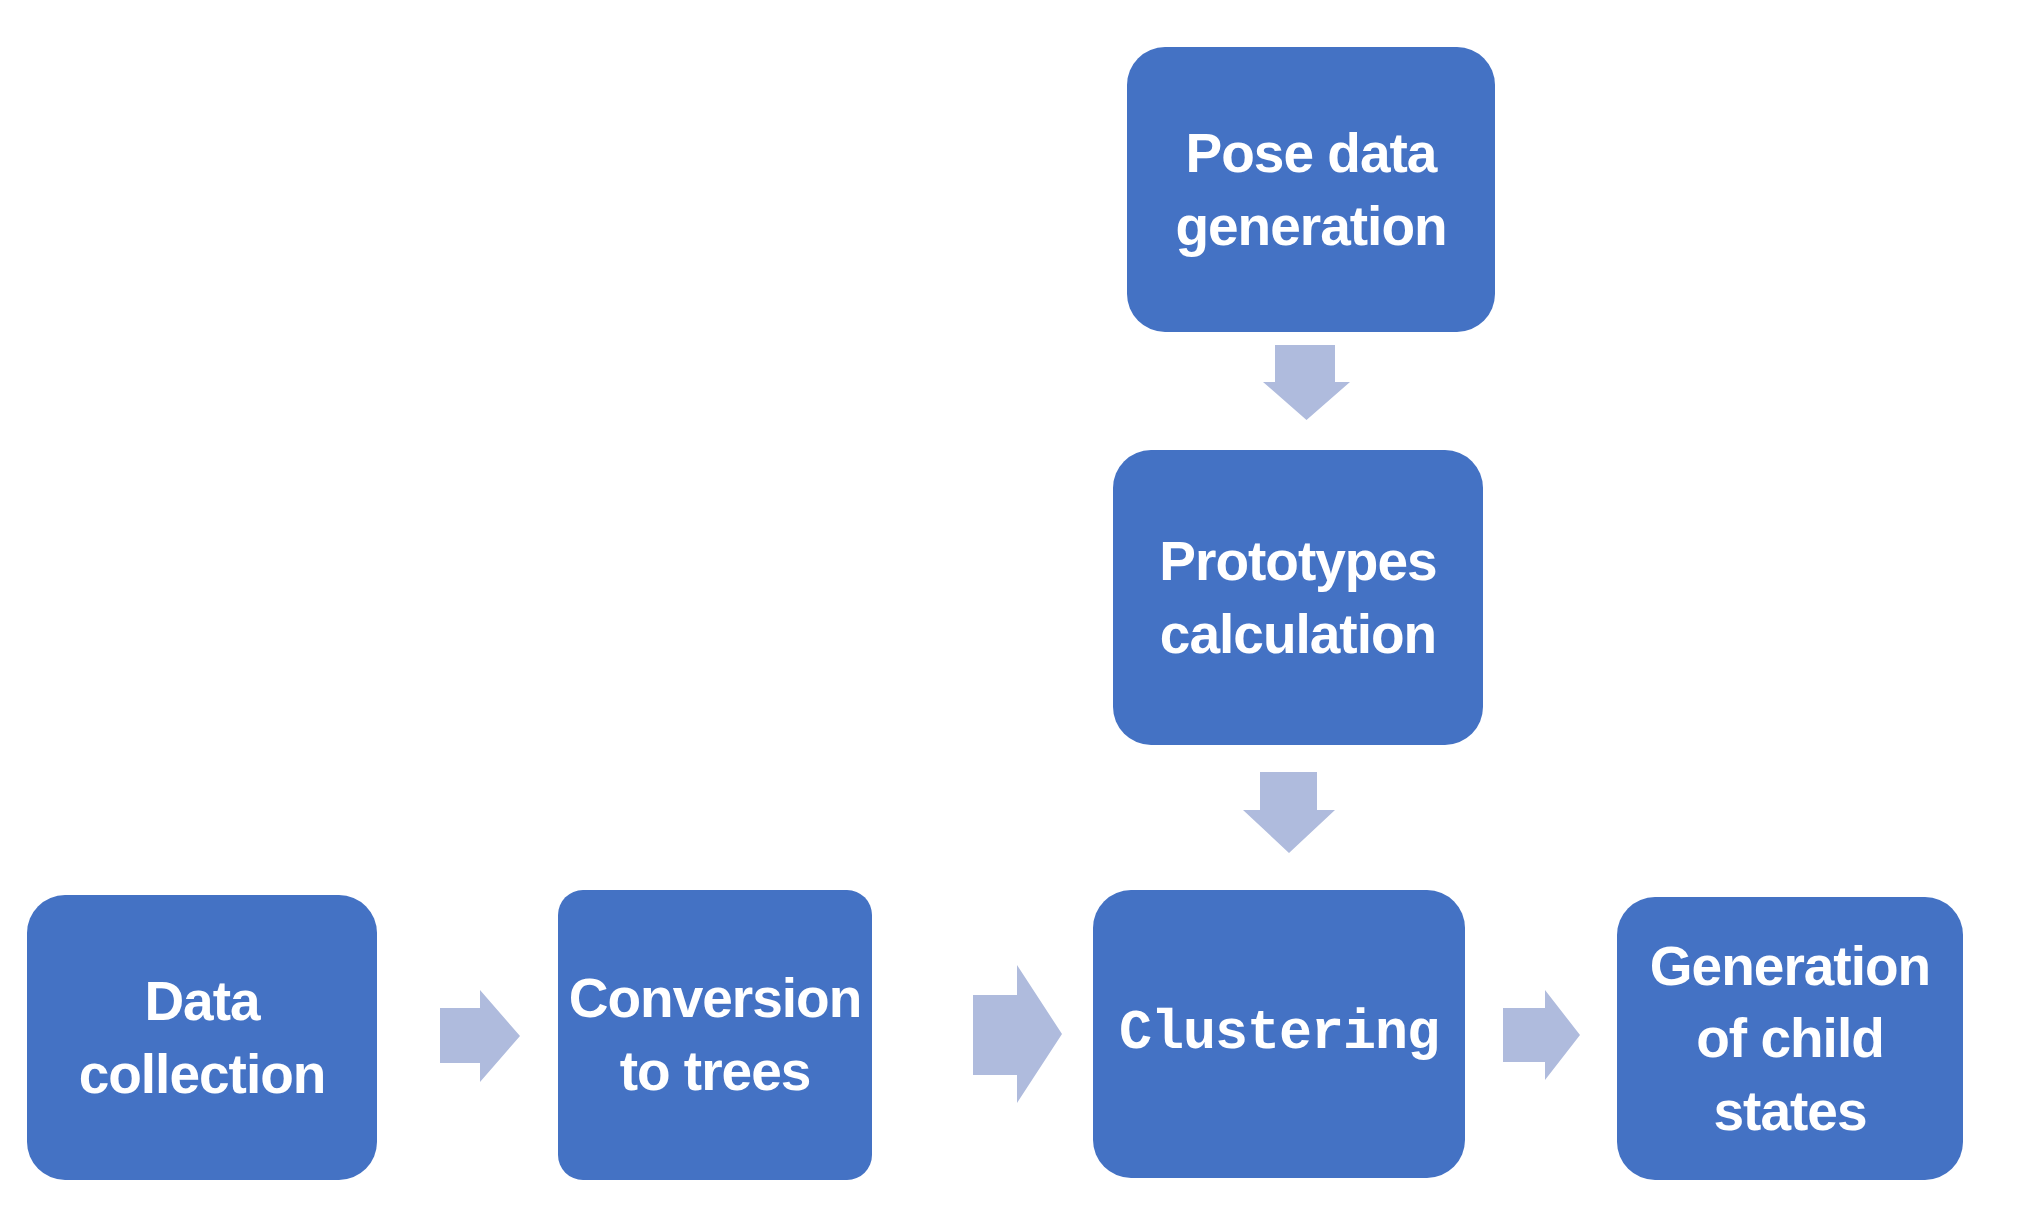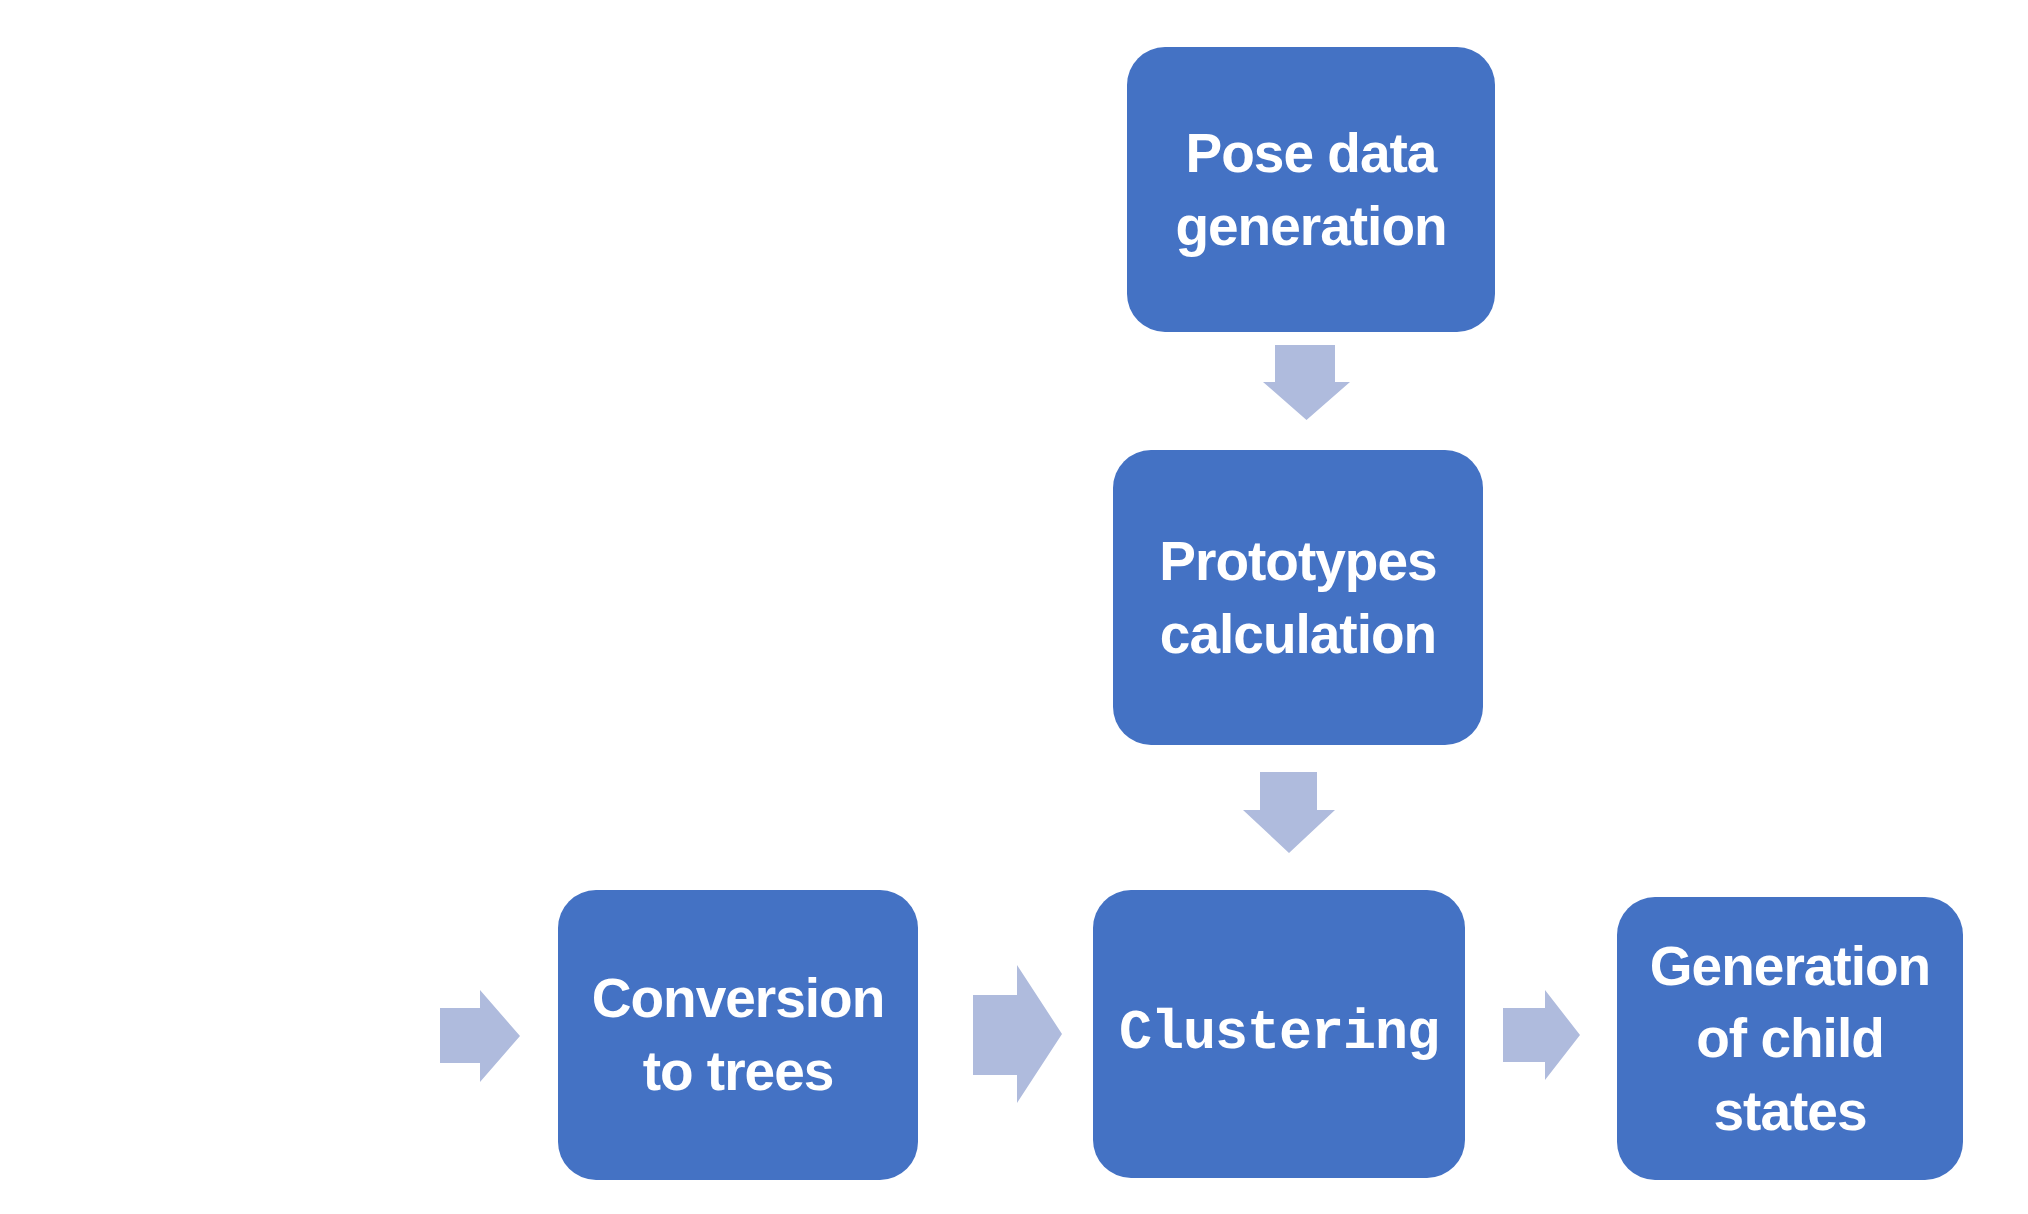--- a/index.html
+++ b/index.html
@@ -36,21 +36,21 @@
     white-space: pre-line;
   }
   .arrow { position: absolute; display: block; }
   .arrow polygon { fill: var(--arrow-fill); }
 
   
   #n-pose    { left: 1127px; top: 27px;  width: 368px; height: 285px; margin-top: 20px; }
   #n-proto   { left: 1113px; top: 450px; width: 370px; height: 295px; }
   #n-cluster { left: 1093px; top: 890px; width: 372px; height: 288px; font-family: Liberation Mono, monospace; }
   #n-data    { left: 27px;   top: 895px; width: 350px; height: 285px; }
-  #n-conv    { left: 558px;  top: 890px; width: 360px; height: 290px; }
+  #n-conv    { left: 558px;  top: 890px; width: 314px; height: 290px; border-radius: 25px; }
   #n-gen     { left: 1617px; top: 897px; width: 346px; height: 283px; }
 
   
   #a-pose-proto    { left: 1263px; top: 345px; }
   #a-proto-cluster { left: 1243px; top: 772px; }
   #a-data-conv     { left: 440px;  top: 990px; }
   #a-conv-cluster  { left: 973px;  top: 965px; }
   #a-cluster-gen   { left: 1503px; top: 990px; }
 </style>
 </head>
@@ -69,20 +69,24 @@
 
   <div class="node" id="n-proto">
     <span class="node-label">Prototypes
 calculation</span>
   </div>
 
   <svg class="arrow" id="a-proto-cluster" width="92" height="81" viewBox="0 0 92 81" aria-hidden="true">
     <polygon points="17,0 74,0 74,38 92,38 46,81 0,38 17,38"></polygon>
   </svg>
 
+  <div class="node" id="n-data">
+    <span class="node-label">Data
+collection</span>
+  </div>
 
   <svg class="arrow" id="a-data-conv" width="80" height="92" viewBox="0 0 80 92" aria-hidden="true">
     <polygon points="0,18 40,18 40,0 80,46 40,92 40,73 0,73"></polygon>
   </svg>
 
   <div class="node" id="n-conv">
     <span class="node-label">Conversion
 to trees</span>
   </div>
 

